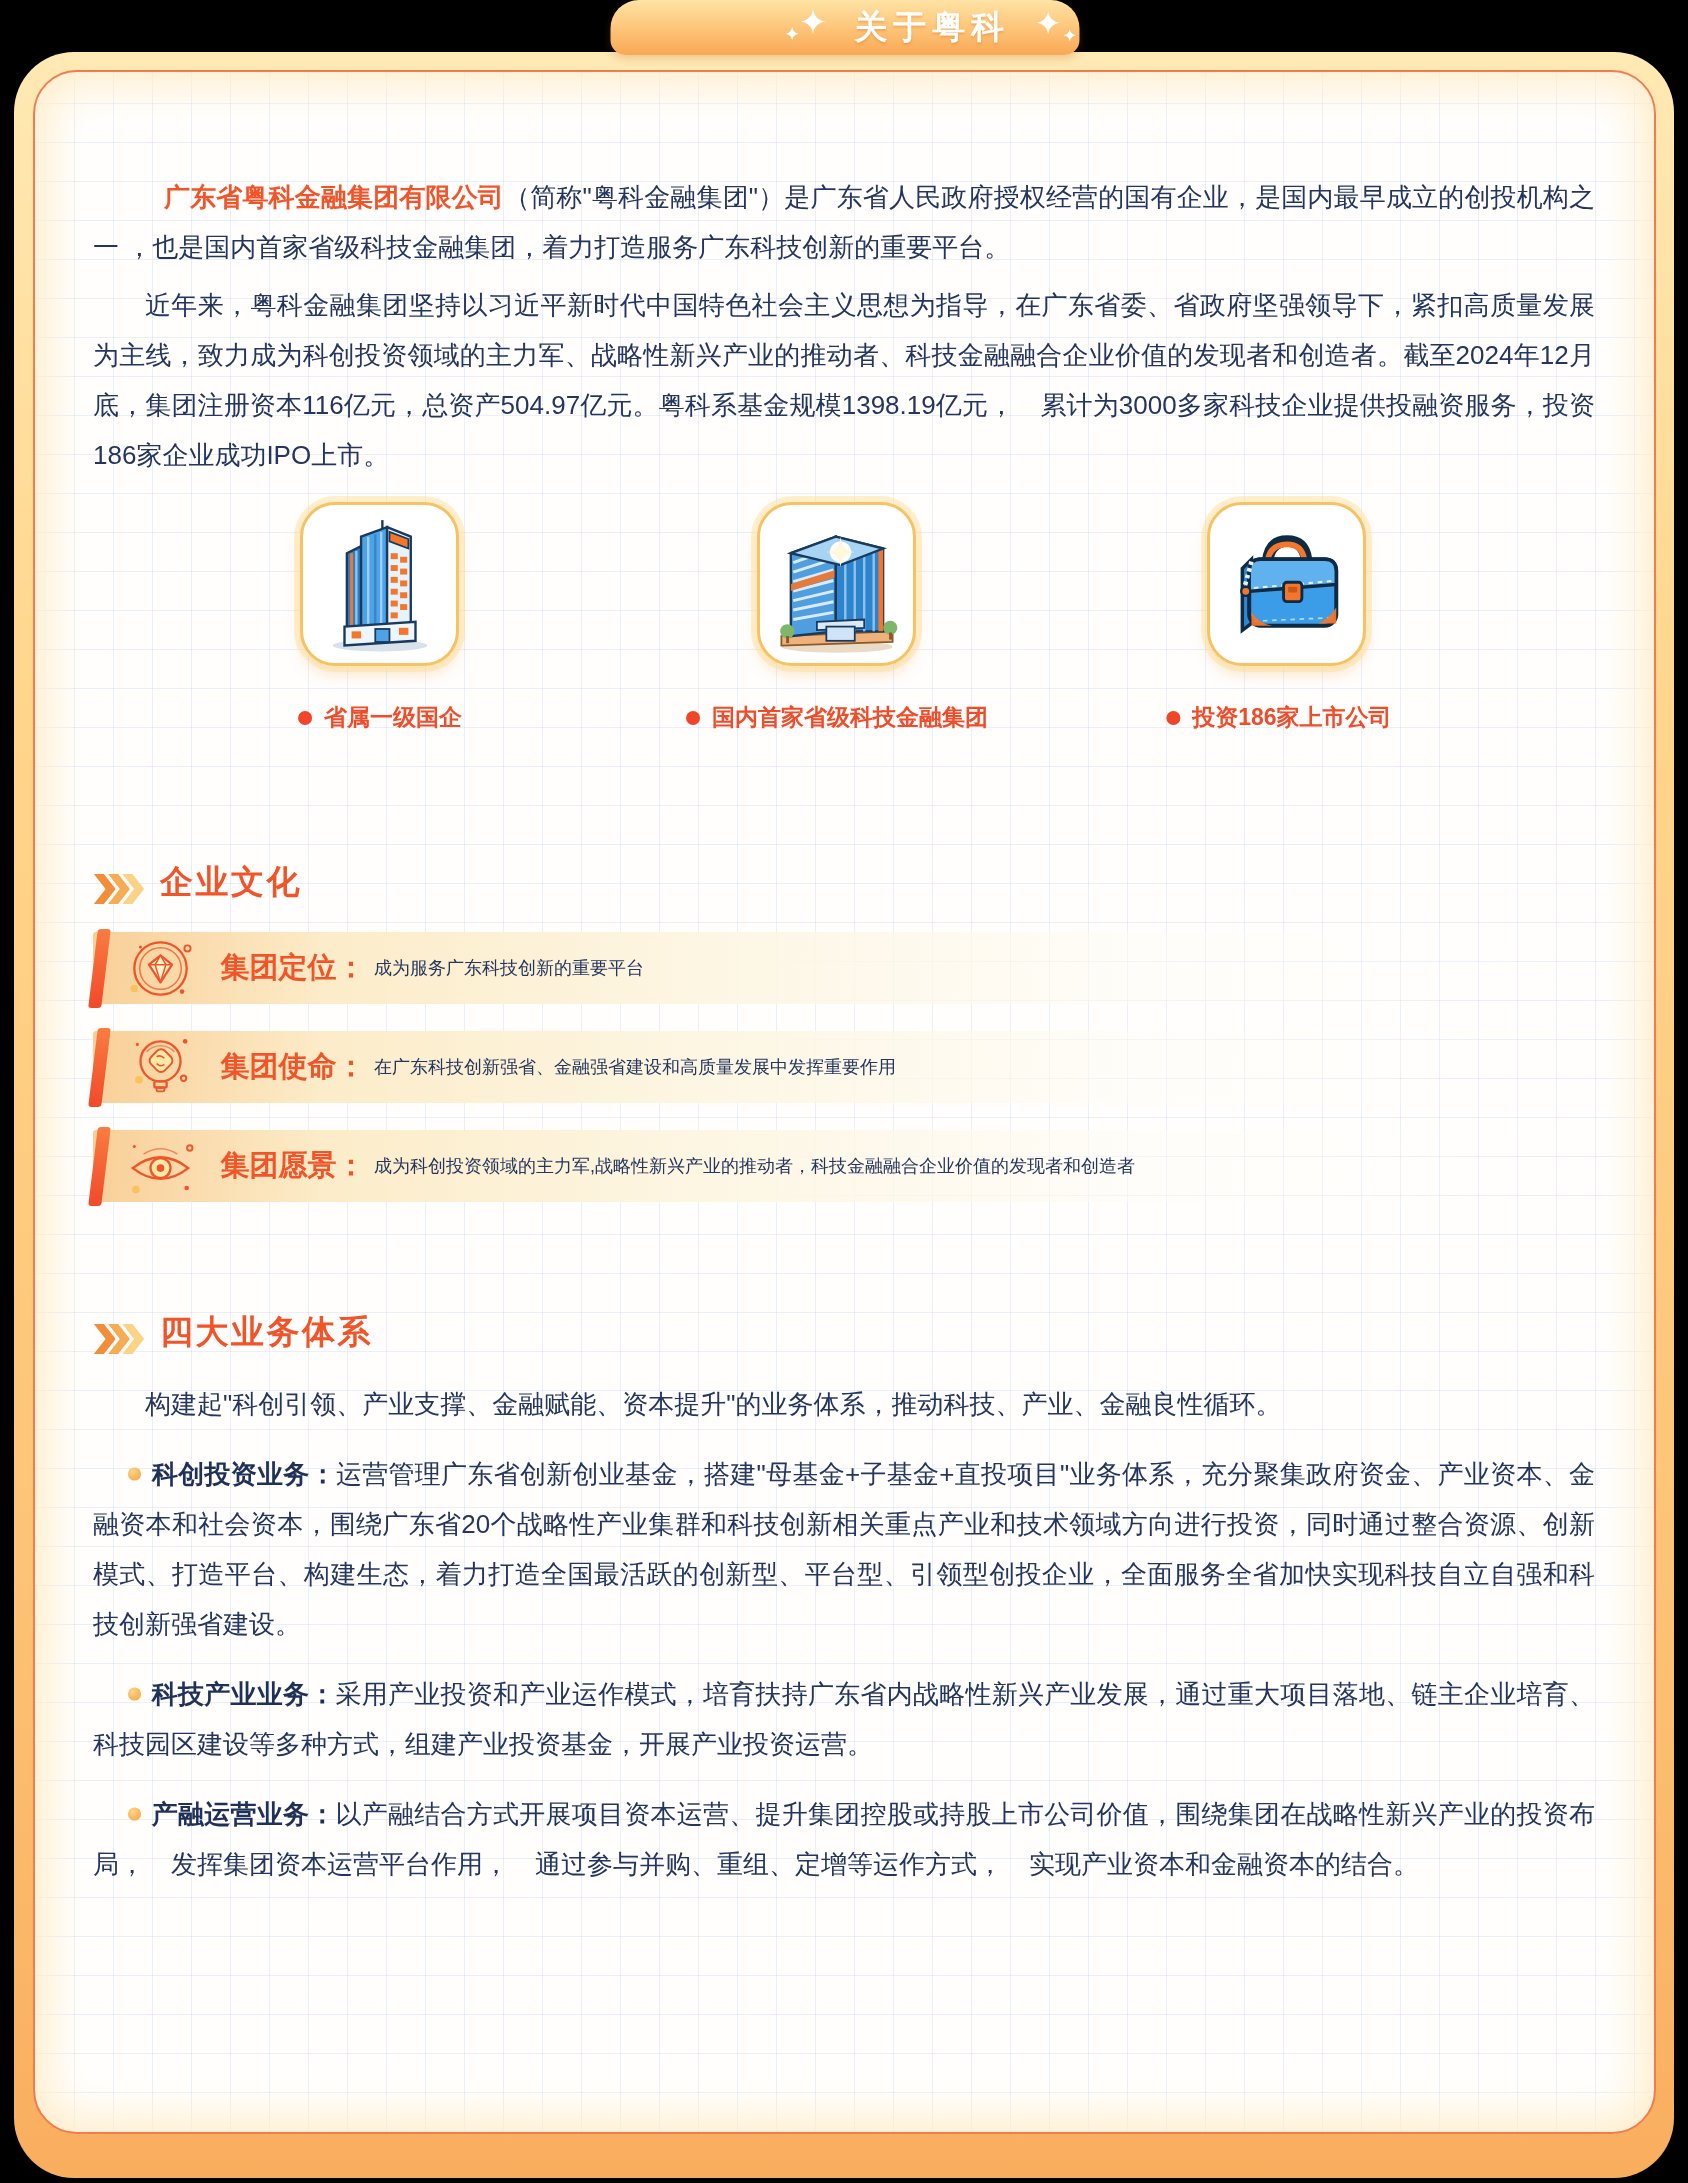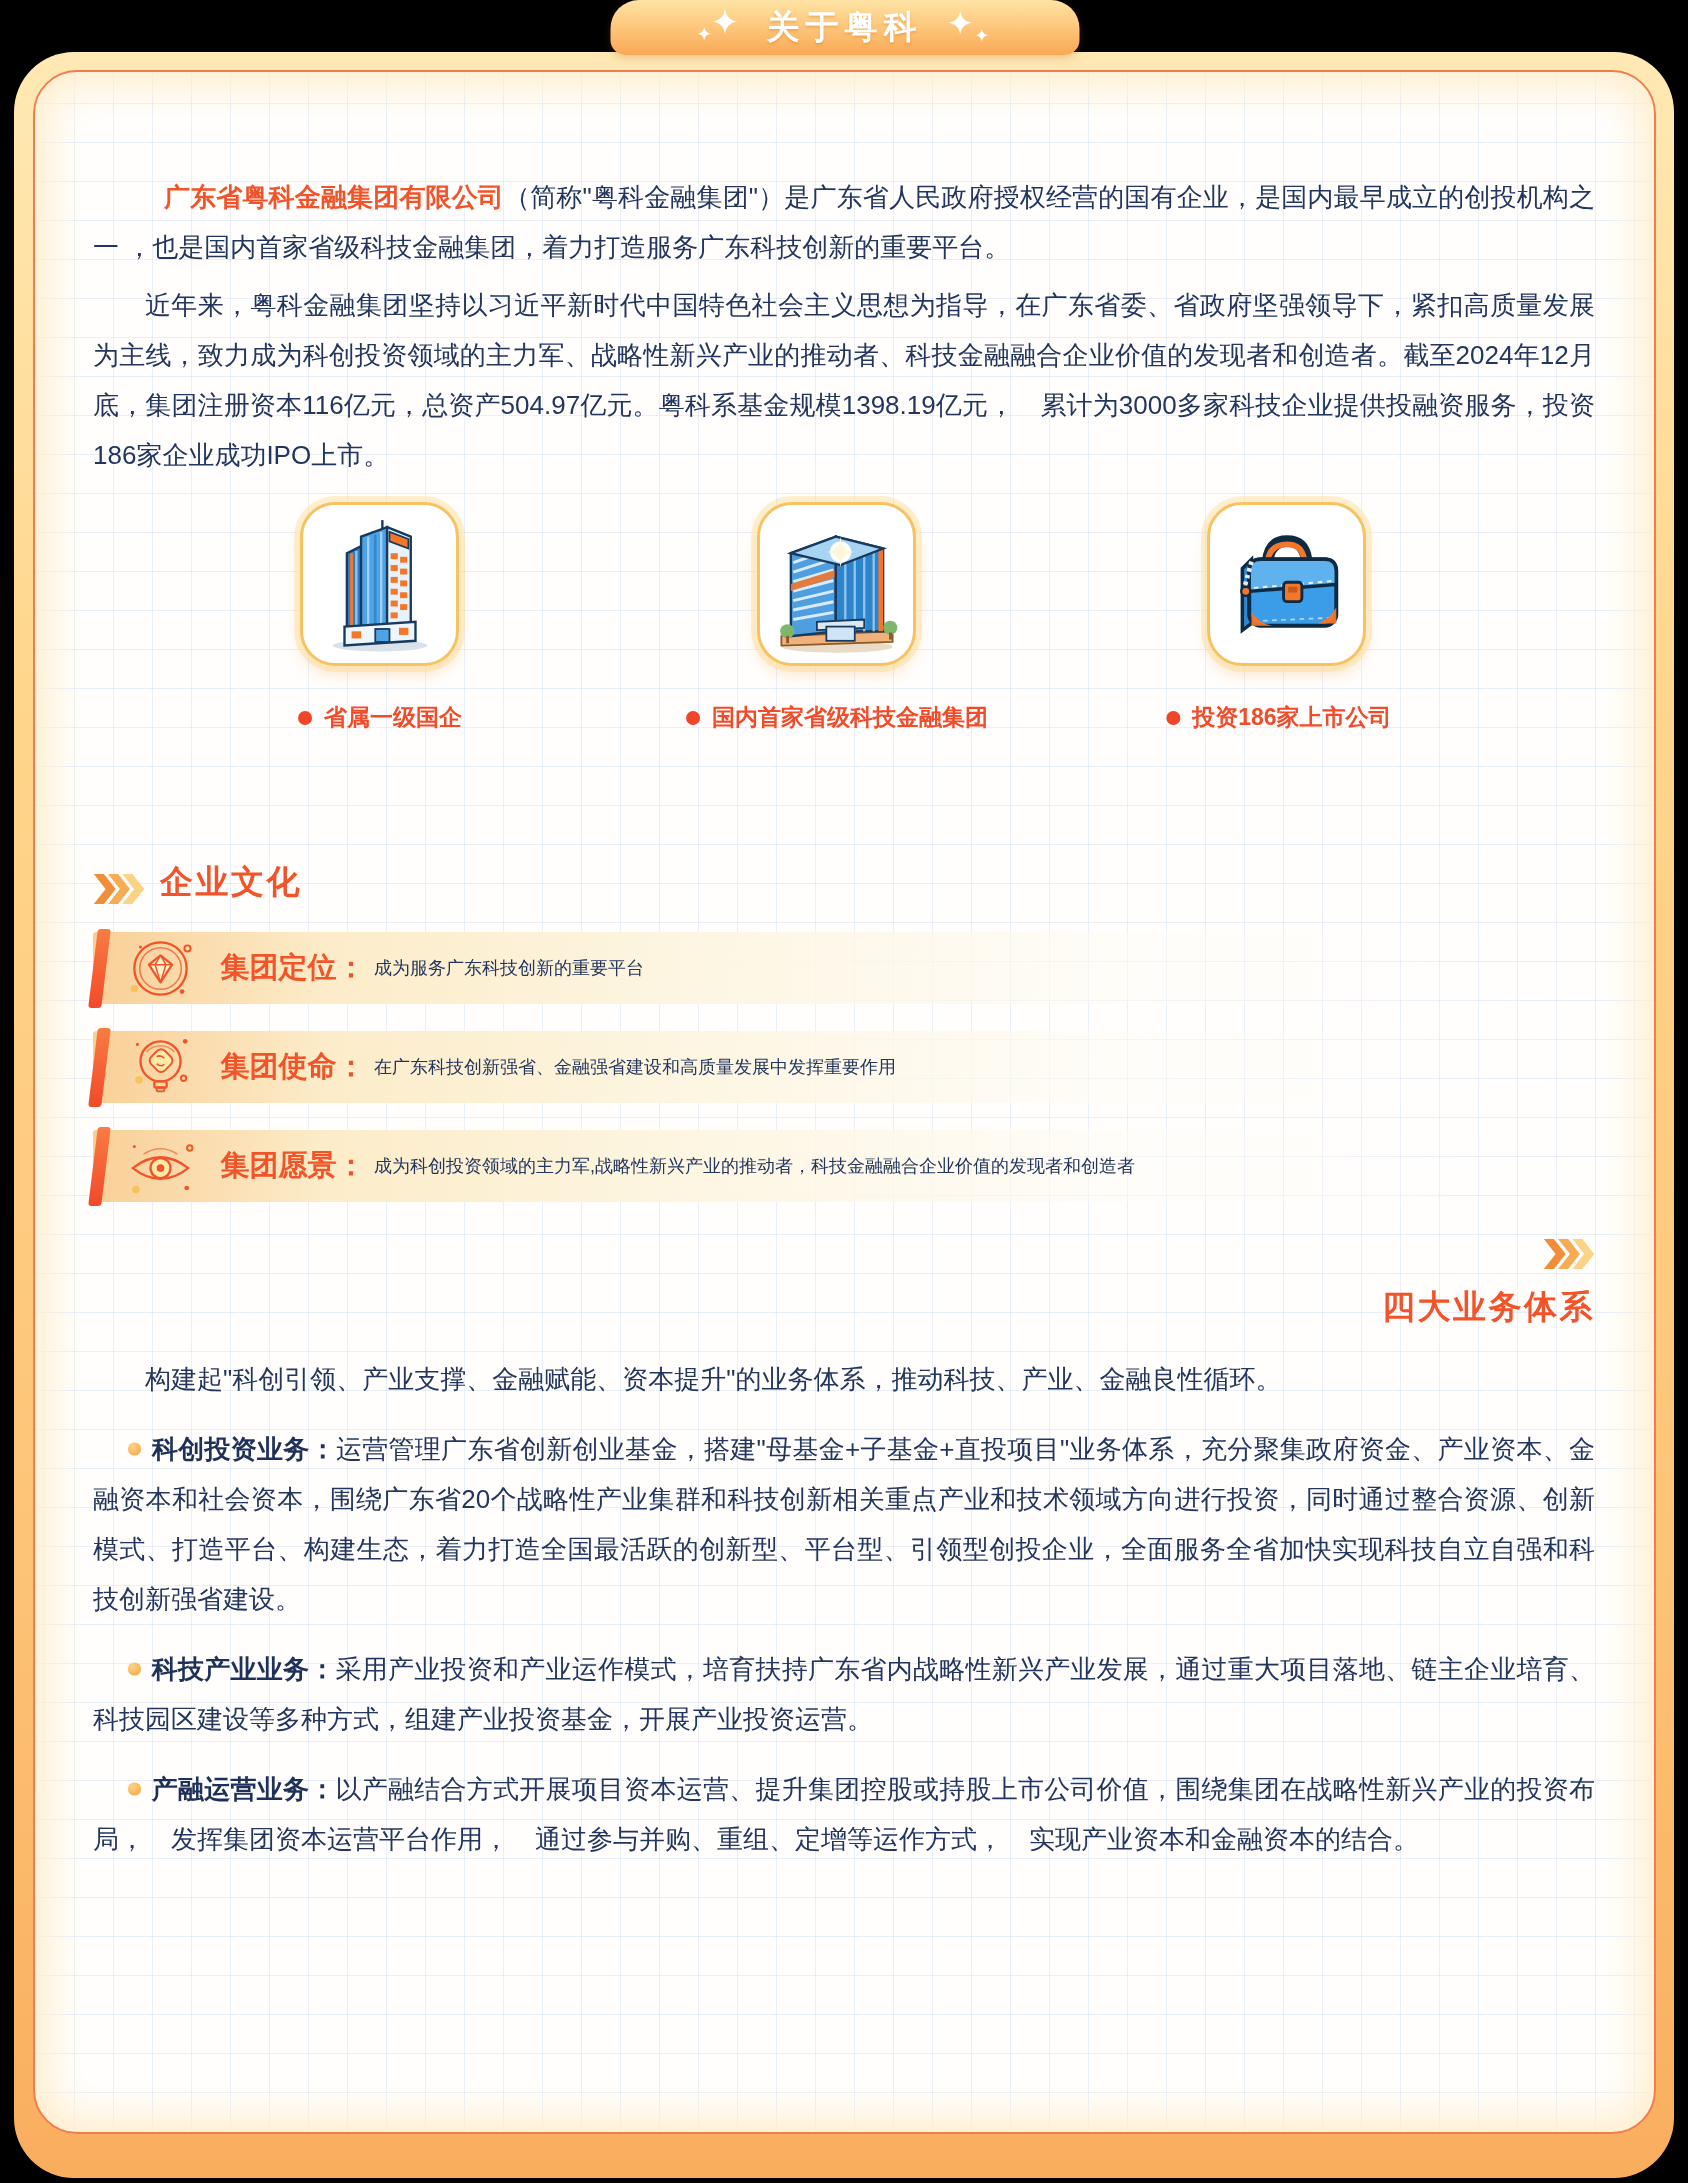--- a/index.html
+++ b/index.html
@@ -14,21 +14,21 @@
         background:
           repeating-linear-gradient(0deg,rgba(125,170,225,.17) 0 1.3px,transparent 1.3px 39px),
           repeating-linear-gradient(90deg,rgba(125,170,225,.17) 0 1.3px,transparent 1.3px 39px),
           #fffefd;
         box-shadow:inset 0 0 39px 15px #ffeecd;}
 
   
   .tab{position:absolute;left:50%;top:0;transform:translateX(-50%);width:469px;height:55px;
        border-radius:28.5px 28.5px 15px 15px;z-index:6;
        background:linear-gradient(180deg,#ffe3a4 0%,#fdc377 55%,#f9a855 100%);
-       display:flex;align-items:center;justify-content:center;gap:25px;
+       display:flex;align-items:center;justify-content:flex-end;gap:25px;
        box-shadow:0 3.3px 8.4px rgba(180,90,20,.25);}
   .tab-title{font-size:33px;font-weight:bold;color:#fff;letter-spacing:5.9px;
        text-shadow:0 1.7px 2.5px rgba(220,130,40,.45);}
   .stars{position:relative;width:44px;height:37px;}
   .star{position:absolute;fill:#fff;}
 
   
   .content{position:absolute;left:34px;top:72px;width:1620px;padding:0 59px;box-sizing:border-box;}
   .spacer-top{height:100px;}
   p.body{margin:0;font-size:26px;line-height:50px;color:#24365e;text-align:justify;text-indent:52px;}
@@ -41,21 +41,21 @@
        border:3.3px solid #f7c262;box-sizing:border-box;
        box-shadow:0 0 0 5.9px rgba(255,221,150,.45),0 8.4px 15px rgba(240,170,80,.28);
        display:flex;align-items:center;justify-content:center;}
   .captions-row{position:relative;height:49px;margin-top:33px;}
   .caption{position:absolute;top:0;transform:translateX(-50%);white-space:nowrap;
        font-size:23px;font-weight:bold;color:#f14c2a;display:flex;align-items:center;gap:11.7px;}
   .caption .dot{width:14.2px;height:14.2px;border-radius:50%;background:#f1452a;flex:0 0 auto;}
 
   
   .sec-head{display:flex;align-items:flex-end;gap:15px;margin-top:109px;}
-  .sec-head.second{margin-top:36px;flex-direction:column;}
+  .sec-head.second{margin-top:108px;}
   .sec-title{font-size:33px;font-weight:bold;color:#f2542a;letter-spacing:2.5px;}
 
   
   .banner{position:relative;width:1448px;height:72px;margin-top:27px;border-radius:3.3px;
        display:flex;align-items:center;white-space:nowrap;
        background:linear-gradient(92deg,#f9cf97 0%,#fcecc9 16%,#fdf6e3 42%,rgba(255,252,244,.45) 72%,rgba(255,255,255,0) 100%);}
   .banner:first-of-type{margin-top:33px;}
   .banner .bar{position:absolute;left:0;top:-3.3px;width:12.6px;height:79px;border-radius:3.3px;
        background:linear-gradient(180deg,#f97c42,#f2492a);transform:skewX(-7deg);}
   .banner .cicon{margin-left:28.5px;flex:0 0 auto;}

